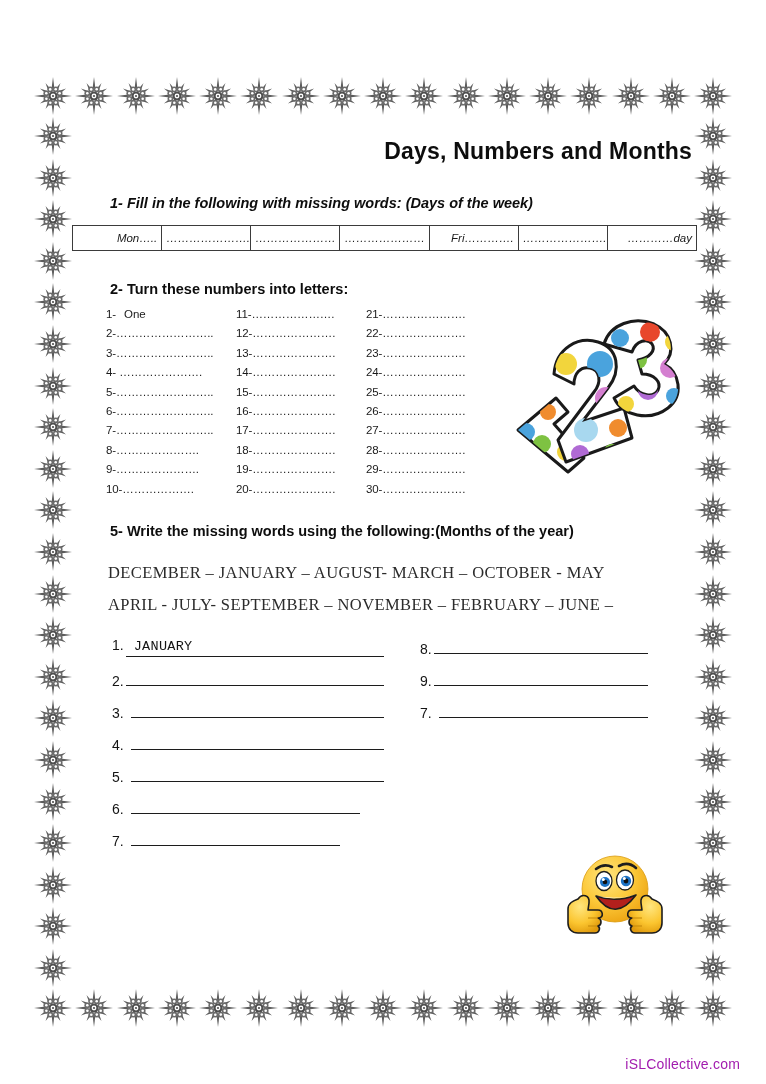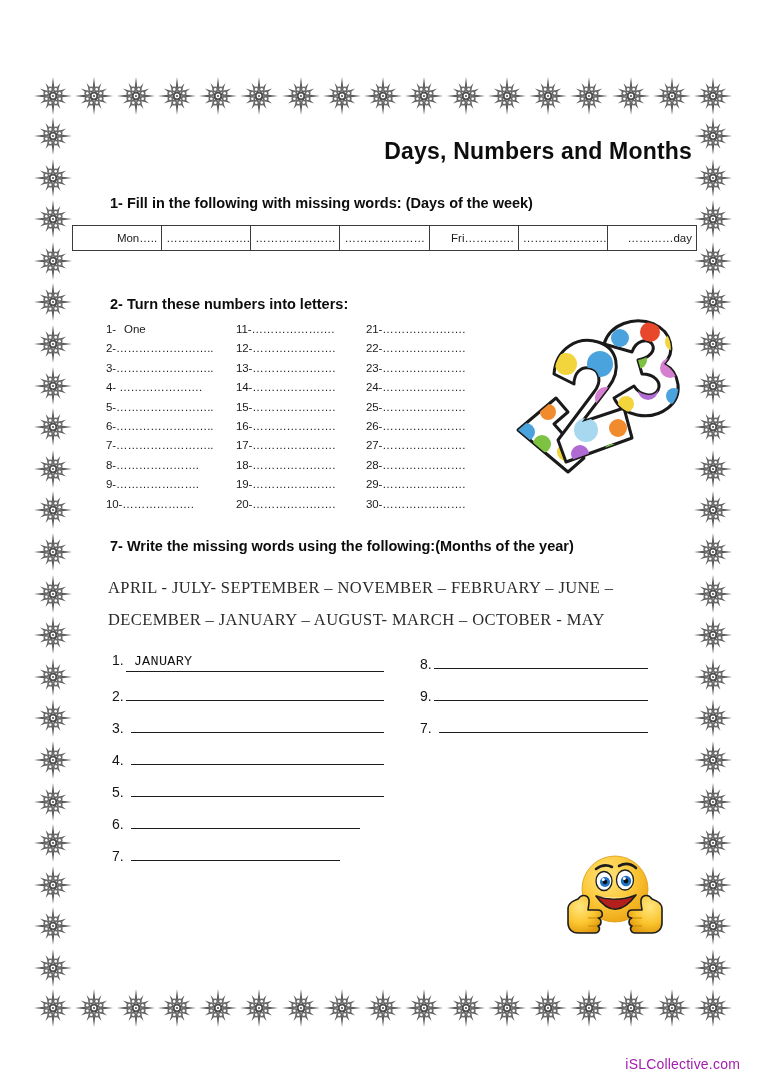--- a/index.html
+++ b/index.html
@@ -2986,38 +2986,38 @@
             <circle cx="20" cy="20" r="1.1" fill="#4f4f4f"></circle>
           </g>
         </svg>
       </div>
     </div>
 
   <div class="content">
 
     <div class="title">Days, Numbers and Months</div>
 
-    <div style="margin-top:28px;">
+    <div style="margin-top:28px;font-style:italic;">
       <div class="q-heading" style="margin-left:36px;">1- Fill in the following with missing words: (Days of the week)</div>
       <table class="days-table" style="margin-top:12px;">
         <tbody>
             <tr>
           <td>Mon…..</td>
           <td>………………….</td>
           <td>…………………</td>
           <td>…………………</td>
           <td>Fri………….</td>
           <td>………………….</td>
           <td>…………day</td>
         </tr>
       </tbody>
         </table>
     </div>
 
-    <div style="margin-top:43px;">
+    <div style="margin-top:28px;">
       <div class="q-heading" style="margin-left:36px;">2- Turn these numbers into letters:</div>
 
       <div class="num-grid">
         <div class="num-item"><span>1-</span><span class="ans">One</span><span></span></div>
         <div class="num-item"><span>11-</span><span>………………….</span></div>
         <div class="num-item"><span>21-</span><span>………………….</span></div>
 
         <div class="num-item"><span>2-</span><span>……………………..</span></div>
         <div class="num-item"><span>12-</span><span>………………….</span></div>
         <div class="num-item"><span>22-</span><span>………………….</span></div>
@@ -3050,25 +3050,25 @@
         <div class="num-item"><span>19-</span><span>………………….</span></div>
         <div class="num-item"><span>29-</span><span>………………….</span></div>
 
         <div class="num-item"><span>10-</span><span>……………….</span></div>
         <div class="num-item"><span>20-</span><span>………………….</span></div>
         <div class="num-item"><span>30-</span><span>………………….</span></div>
       </div>
     </div>
 
     <div style="margin-top:22px;">
-      <div class="q-heading" style="margin-left:36px; width:500px;">7- Write the missing words using the following:(Months of the year)</div>
+      <div class="q-heading" style="margin-left:36px; width:500px;">5- Write the missing words using the following:(Months of the year)</div>
 
       <div style="margin-top:16px; margin-left:34px;">
+        <div class="wordbank">DECEMBER – JANUARY – AUGUST- MARCH – OCTOBER - MAY</div>
         <div class="wordbank">APRIL - JULY- SEPTEMBER – NOVEMBER – FEBRUARY – JUNE –</div>
-        <div class="wordbank">DECEMBER – JANUARY – AUGUST- MARCH – OCTOBER - MAY</div>
       </div>
 
       <div class="answers" style="margin-left:34px;">
 
         <div class="ans-col ans-col-left">
           <div class="ans-row">
             <span class="ans-num">1.</span>
             <span class="ans-filled">JANUARY</span>
           </div>
           <div class="ans-row">

